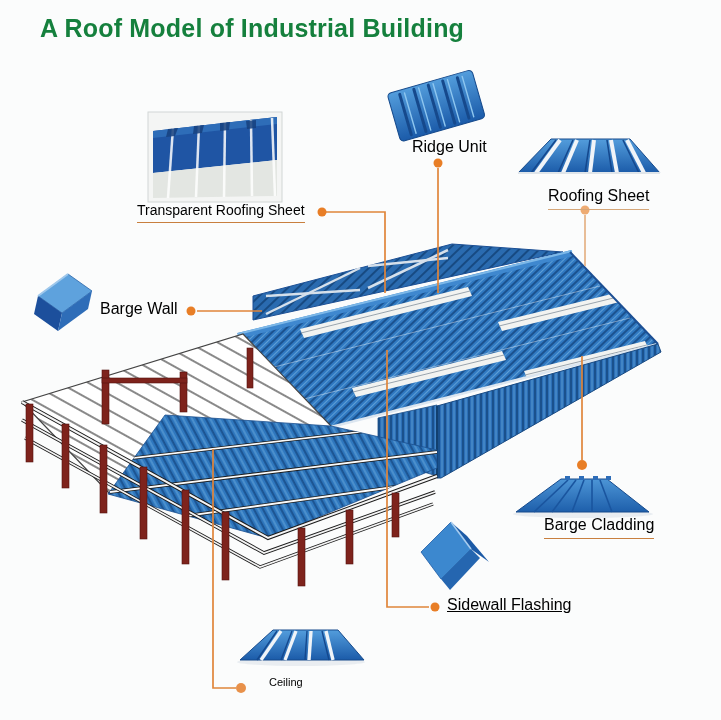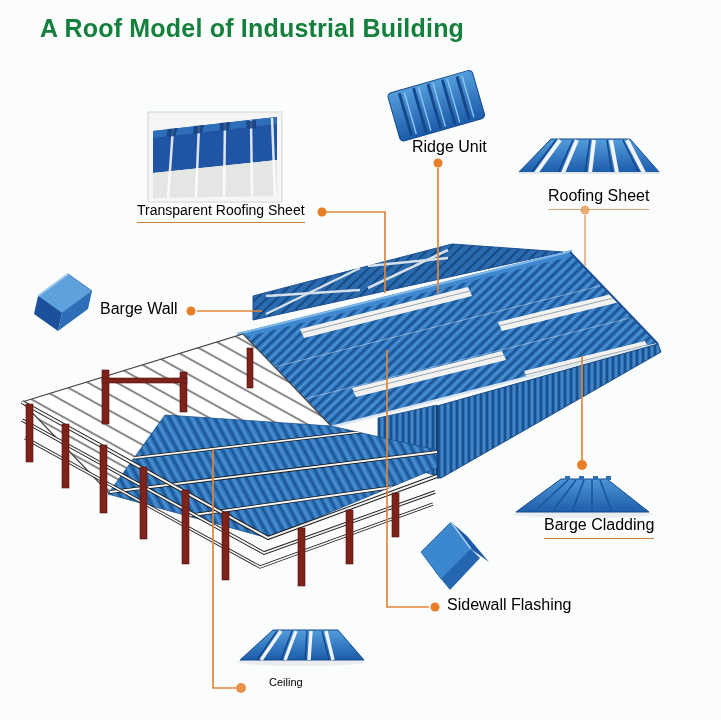--- a/index.html
+++ b/index.html
@@ -18,21 +18,21 @@
     position:absolute;font-size:14px;color:#000;white-space:nowrap;
     line-height:1.1;
   }
   .diagram-label.u-orange{padding-bottom:4px;border-bottom:1.6px solid #c87f3e;}
   .diagram-label.u-tan{padding-bottom:4px;border-bottom:1.6px solid #d5a678;margin-top:12px;}
   .lbl-trs{left:137px;top:203px;}
   .lbl-ridge{left:400px;top:138px;font-size:16px;margin-left:12px;}
   .lbl-roof{left:548px;top:175px;font-size:16px;}
   .lbl-barge{left:100px;top:300px;font-size:16px;}
   .lbl-wall{left:544px;top:516px;font-size:16px;}
-  .lbl-side{left:447px;top:596px;font-size:16px;}
+  .lbl-side{left:447px;top:596px;font-size:16px;text-decoration:underline;}
   .lbl-ceil{left:269px;top:676px;font-size:11px;font-weight:normal;}
 </style>
 </head>
 <body>
 
 <div class="stage">
 
 <svg width="721" height="720" viewBox="0 0 721 720">
   <defs>
     <pattern id="corrMain" width="7" height="7" patternUnits="userSpaceOnUse" patternTransform="rotate(46)">

